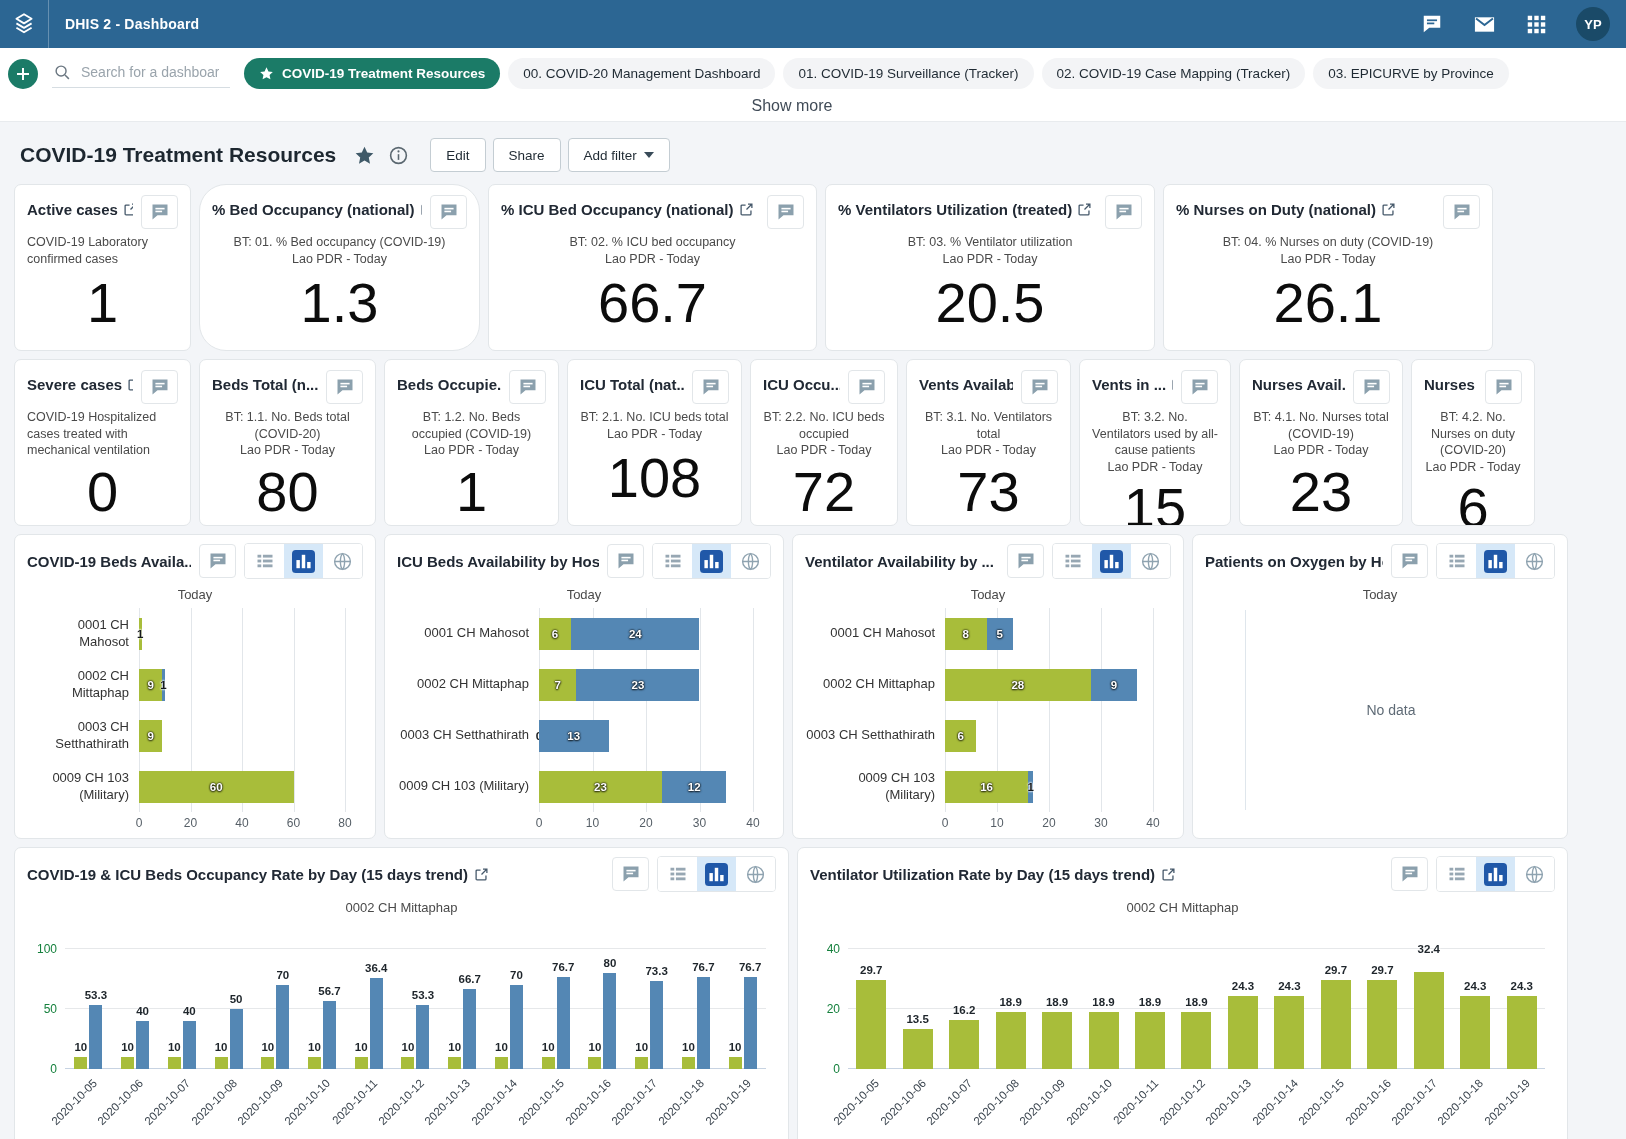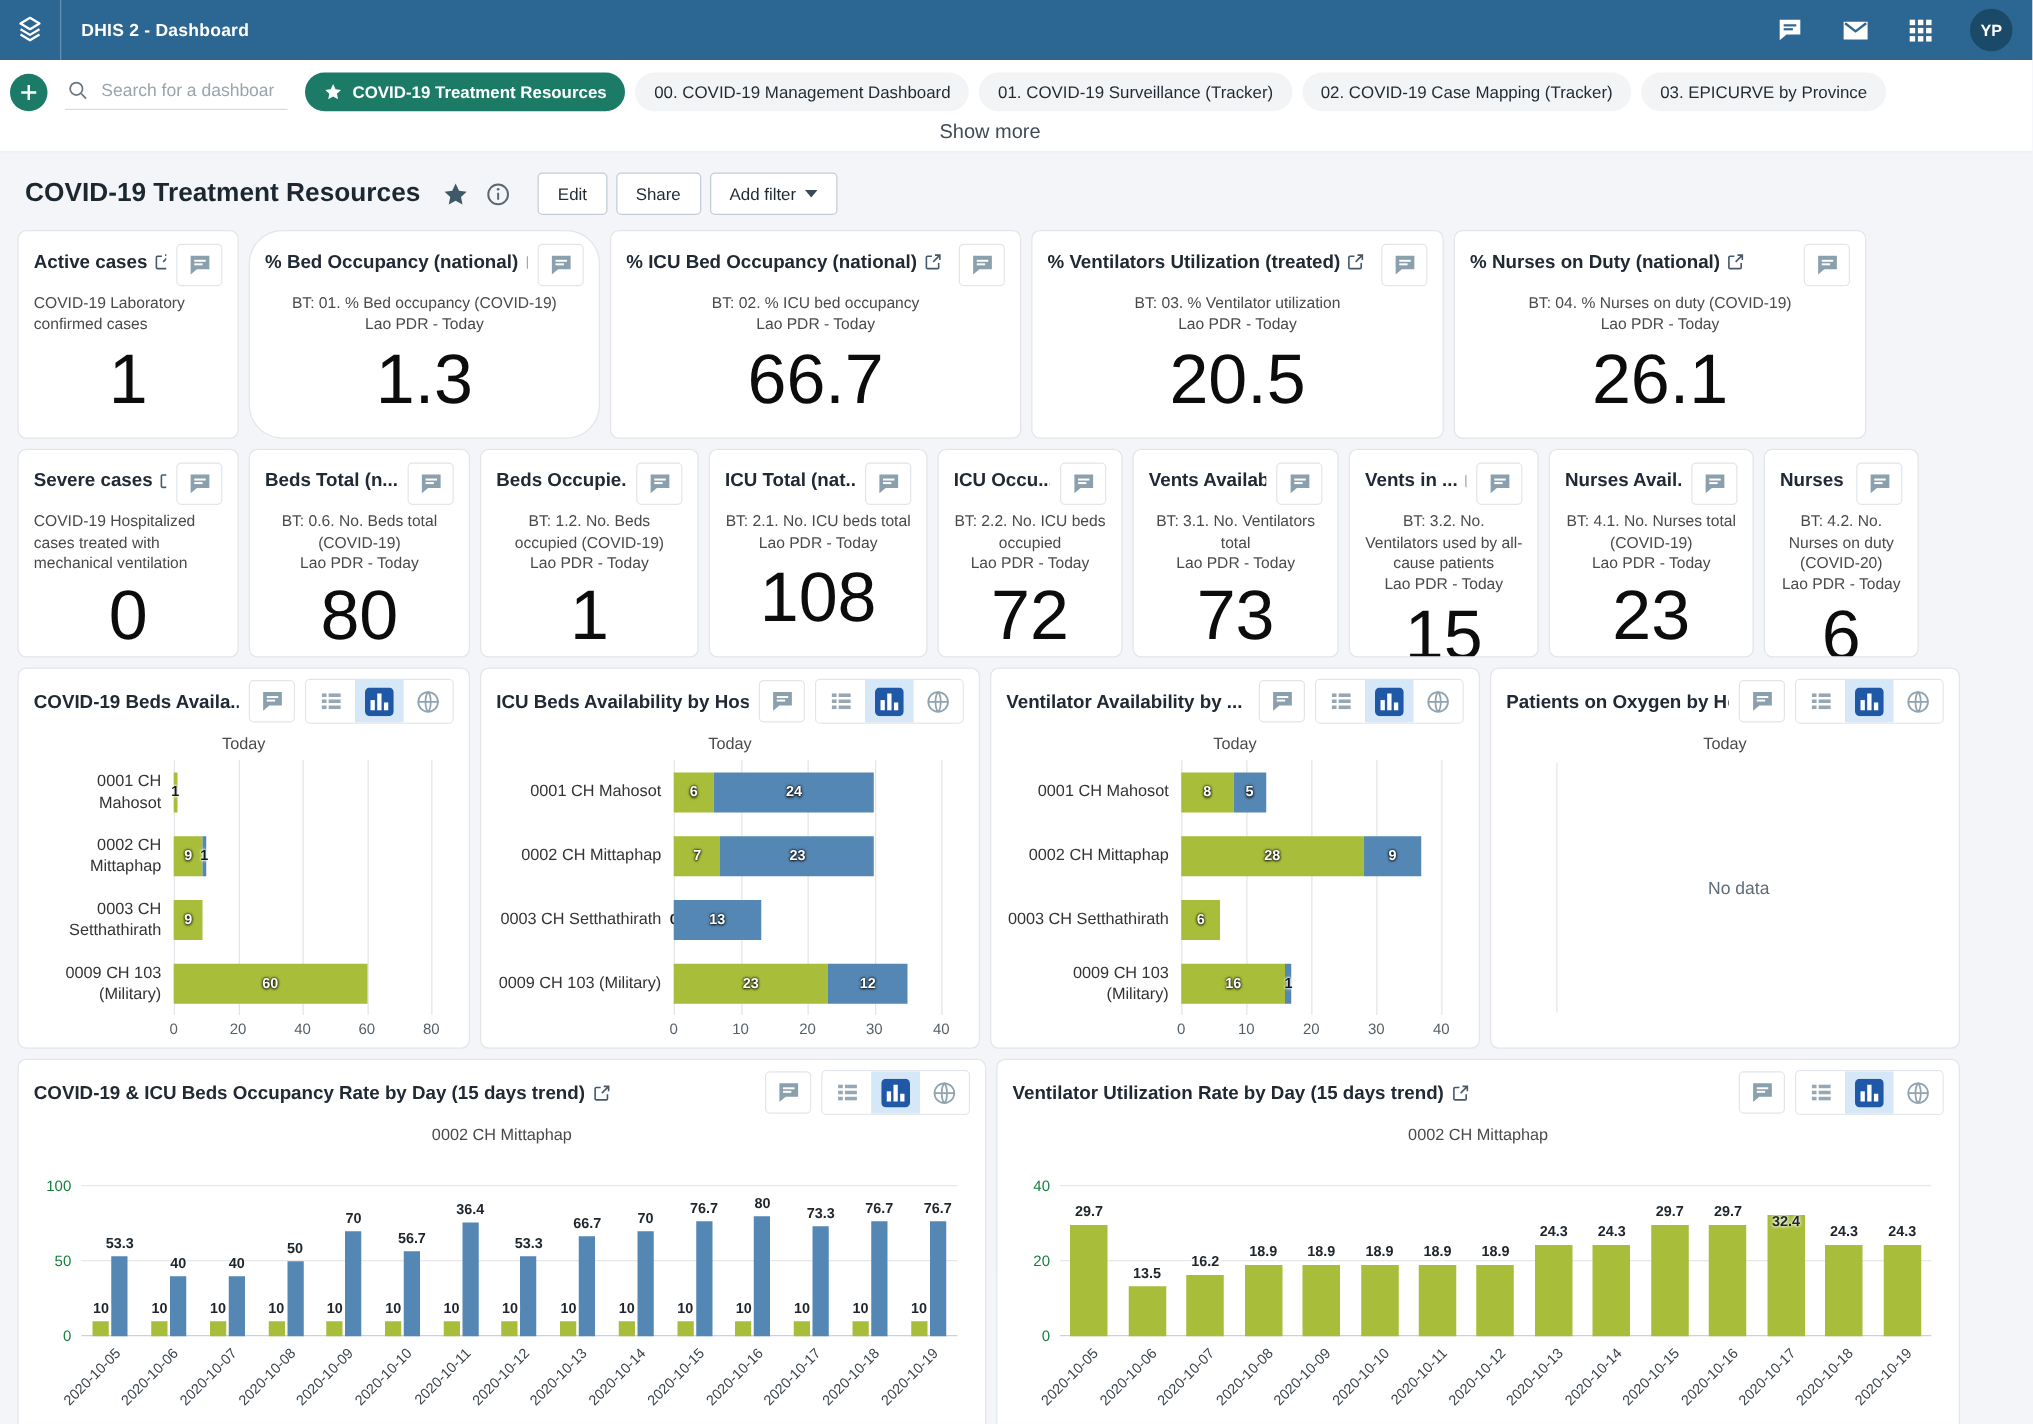--- a/index.html
+++ b/index.html
@@ -149,21 +149,21 @@
     <div class="chips" id="chips">
         <button class="chip selected">
           <span style="display: inline-flex;">
             <svg width="15" height="15" viewBox="0 0 24 24" fill="#fff">
               <path d="M12 2l3.1 6.7 7 .8-5.2 4.9 1.4 6.9L12 17.8 5.7 21.3l1.4-6.9L1.9 9.5l7-.8z"></path>
             </svg>
           </span>
           <span>COVID-19 Treatment Resources</span>
         </button>
         <button class="chip">
-          <span>00. COVID-19 Management Dashboard</span>
+          <span>00. COVID-20 Management Dashboard</span>
         </button>
         <button class="chip">
           <span>01. COVID-19 Surveillance (Tracker)</span>
         </button>
         <button class="chip">
           <span>02. COVID-19 Case Mapping (Tracker)</span>
         </button>
         <button class="chip">
           <span>03. EPICURVE by Province</span>
         </button>
@@ -371,21 +371,21 @@
             <span style="display: inline-flex;">
               <svg width="20" height="20" viewBox="0 0 24 24" fill="#8ba0ad">
                 <path d="M3 3h18v13H9l-6 5z"></path>
                 <rect x="6.5" y="7" width="11" height="1.9" fill="#fff"></rect>
                 <rect x="6.5" y="10.4" width="8" height="1.9" fill="#fff"></rect>
               </svg>
             </span>
           </button>
         </div>
         <div class="stat-sub center">
-          <div>BT: 0.6. No. Beds total (COVID-19)</div>
+          <div>BT: 1.1. No. Beds total (COVID-20)</div>
           <div>Lao PDR - Today</div>
         </div>
         <div class="stat-value">80</div>
       </div>
       <div class="card stat-card" style="width: 175px;">
         <div class="card-head">
           <span class="stat-title">
             <span>Beds Occupie...</span>
           </span>
           <button class="chat-btn">
@@ -1269,21 +1269,21 @@
             <div class="vgroup" style="left: 73.3333%; width: 6.66667%;">
               <div class="vbars">
                 <div class="vbar" style="width: 30px; height: 89.1px; background: rgb(168, 189, 58);"></div>
               </div>
               <span class="vlbl" style="left: calc(50% - 22px); bottom: 93.1px;">29.7</span>
             </div>
             <div class="vgroup" style="left: 80%; width: 6.66667%;">
               <div class="vbars">
                 <div class="vbar" style="width: 30px; height: 97.2px; background: rgb(168, 189, 58);"></div>
               </div>
-              <span class="vlbl" style="left: calc(50% - 22px); bottom: 85px;">32.4</span>
+              <span class="vlbl" style="left: calc(50% - 22px); bottom: 114px;">32.4</span>
             </div>
             <div class="vgroup" style="left: 86.6667%; width: 6.66667%;">
               <div class="vbars">
                 <div class="vbar" style="width: 30px; height: 72.9px; background: rgb(168, 189, 58);"></div>
               </div>
               <span class="vlbl" style="left: calc(50% - 22px); bottom: 76.9px;">24.3</span>
             </div>
             <div class="vgroup" style="left: 93.3333%; width: 6.66667%;">
               <div class="vbars">
                 <div class="vbar" style="width: 30px; height: 72.9px; background: rgb(168, 189, 58);"></div>

